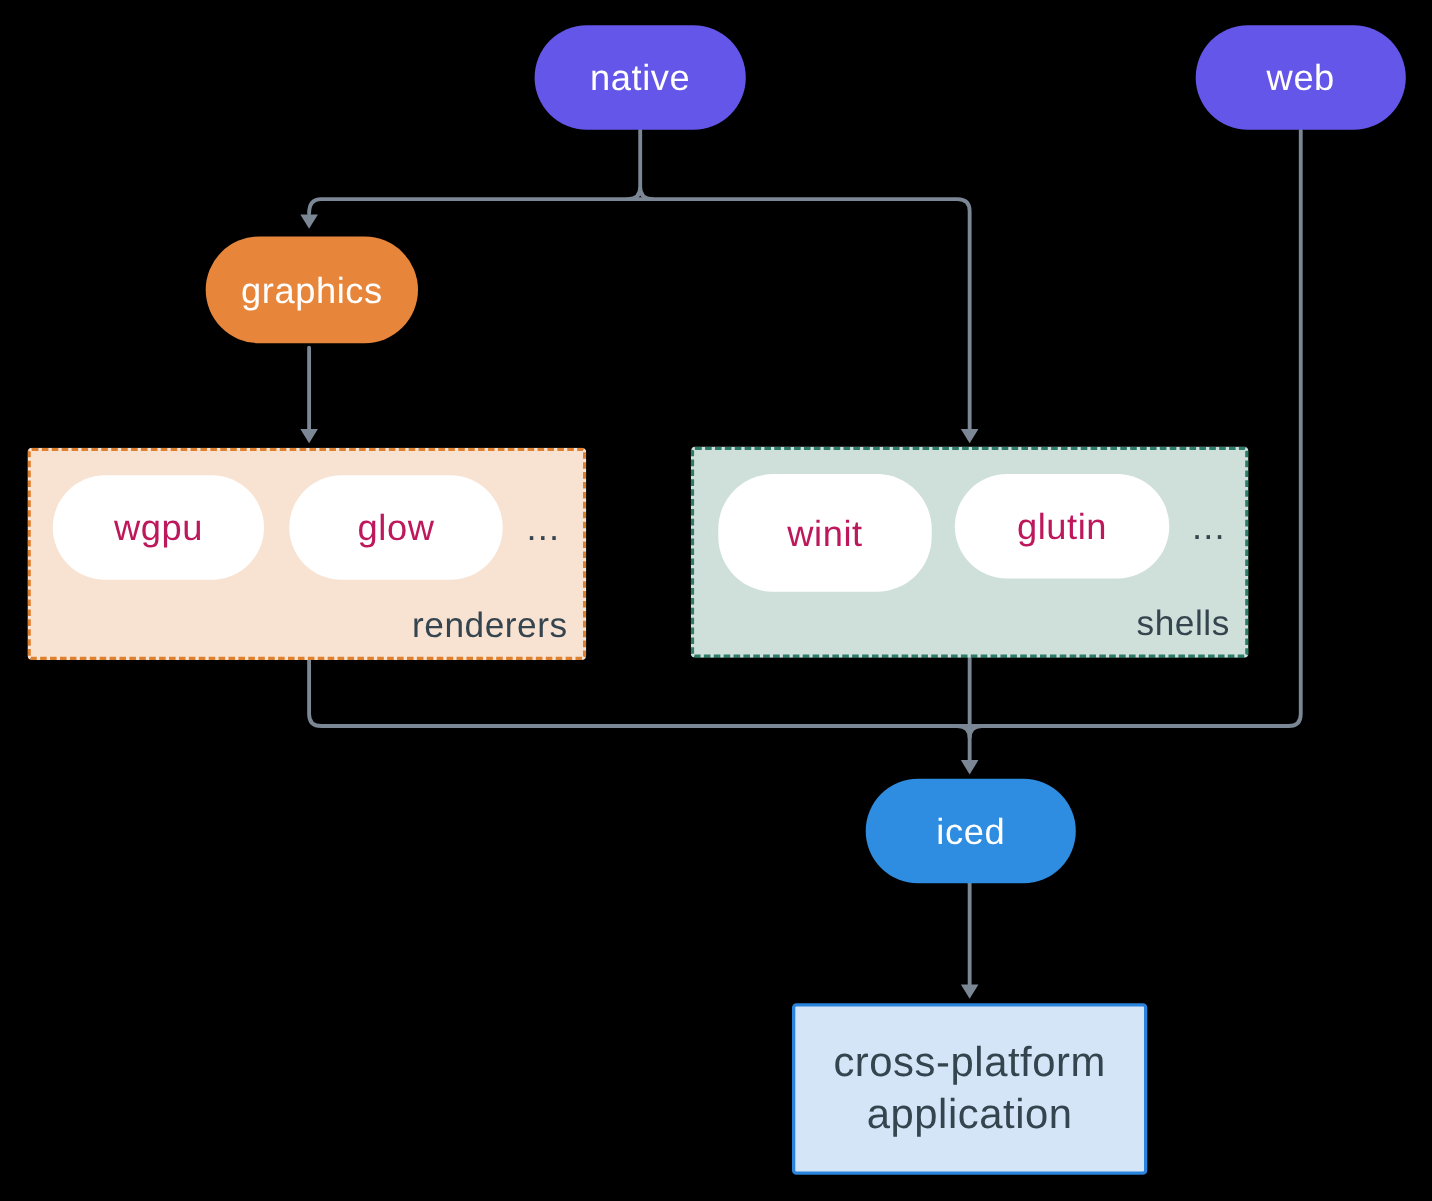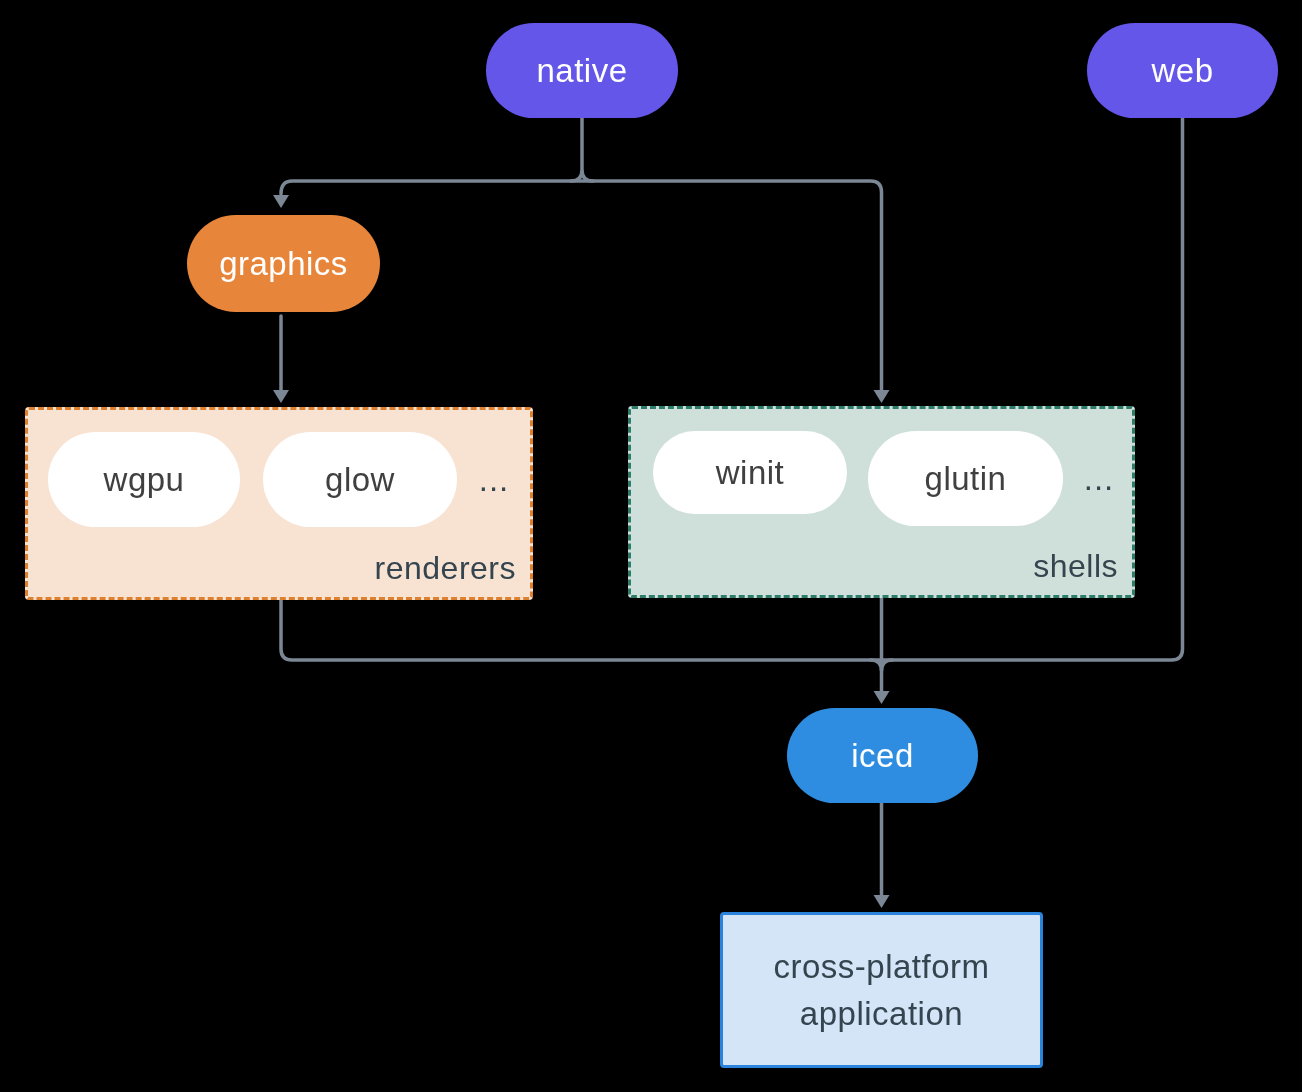--- a/index.html
+++ b/index.html
@@ -30,21 +30,21 @@
     font-size: 33px;
     letter-spacing: 0.5px;
   }
   .white-pill {
     position: absolute;
     background: #ffffff;
     border-radius: 50px;
     display: flex;
     align-items: center;
     justify-content: center;
-    color: #404040;
+    color: #be185d;
     font-size: 33px;
     letter-spacing: 0.5px;
   }
   .group {
     position: absolute;
     border-width: 3px;
     border-style: dashed;
     border-radius: 4px;
     box-sizing: border-box;
   }
@@ -69,21 +69,21 @@
     position: absolute;
     border-width: 3px;
     border-style: solid;
     border-radius: 4px;
     box-sizing: border-box;
     display: flex;
     flex-direction: column;
     align-items: center;
     justify-content: center;
     color: #35454F;
-    font-size: 33px;
+    font-size: 38px;
     line-height: 47px;
     letter-spacing: 0.5px;
   }
 </style>
 </head>
 <body>
 
 <div id="canvas" style="background: rgb(0, 0, 0); padding-left: 42px;">
 
   <svg id="edges" width="1302" height="1092" viewBox="0 0 1302 1092">
@@ -123,21 +123,21 @@
       <span>wgpu</span>
     </div>
     <div class="white-pill" style="left:235px; top:22px; width:194px; height:95px;">
       <span>glow</span>
     </div>
     <div class="dots" style="left:436px; top:22px; width:60px; height:95px;">...</div>
     <div class="group-label">renderers</div>
   </div>
 
   <div class="group" style="left: 628px; top: 406px; width: 507px; height: 192px; background: rgb(207, 224, 218); border-color: rgb(46, 125, 106);">
-    <div class="white-pill" style="left:22px; top:22px; width:194px; height:83px;">
+    <div class="white-pill" style="left:22px; top:22px; width:194px; height:107px;">
       <span>winit</span>
     </div>
     <div class="white-pill" style="left:237px; top:22px; width:195px; height:95px;">
       <span>glutin</span>
     </div>
     <div class="dots" style="left:438px; top:22px; width:60px; height:95px;">...</div>
     <div class="group-label">shells</div>
   </div>
 
   <div class="pill" style="left: 787px; top: 708px; width: 191px; height: 95px; background: rgb(46, 141, 224);">

